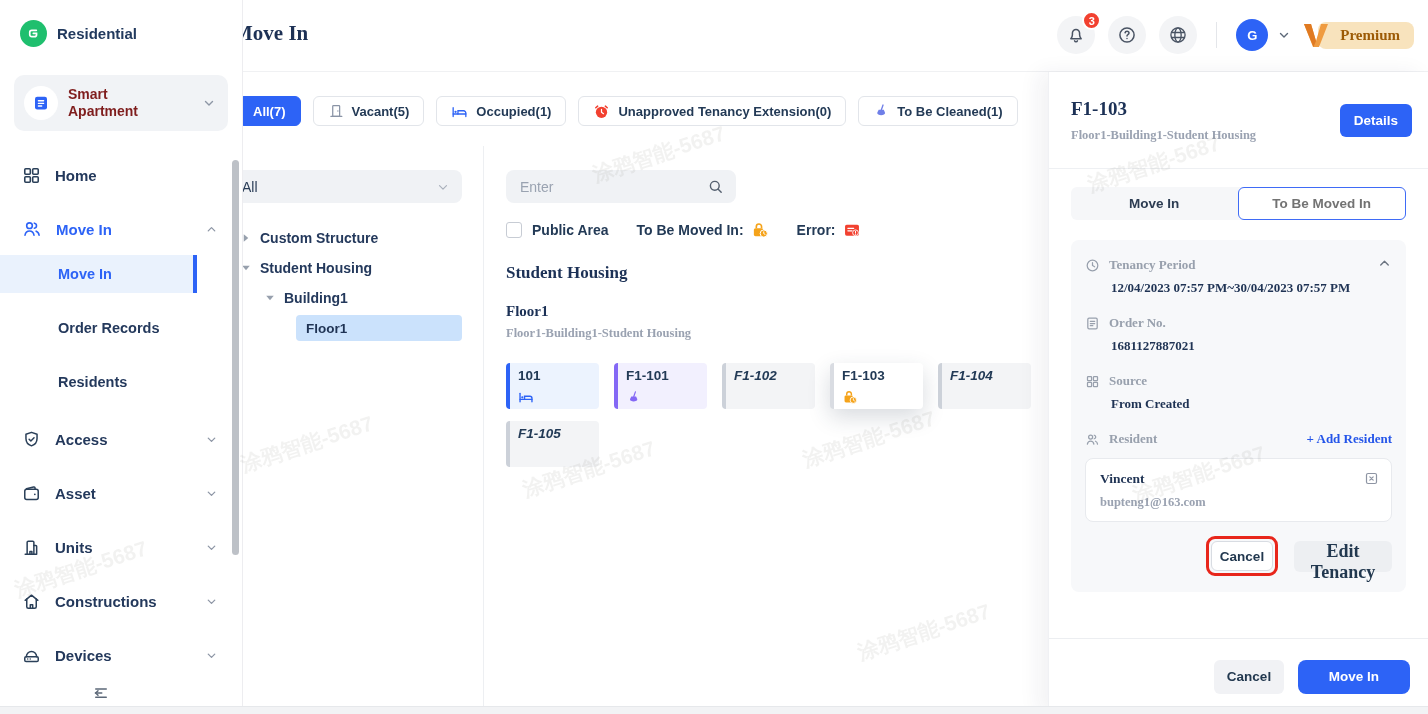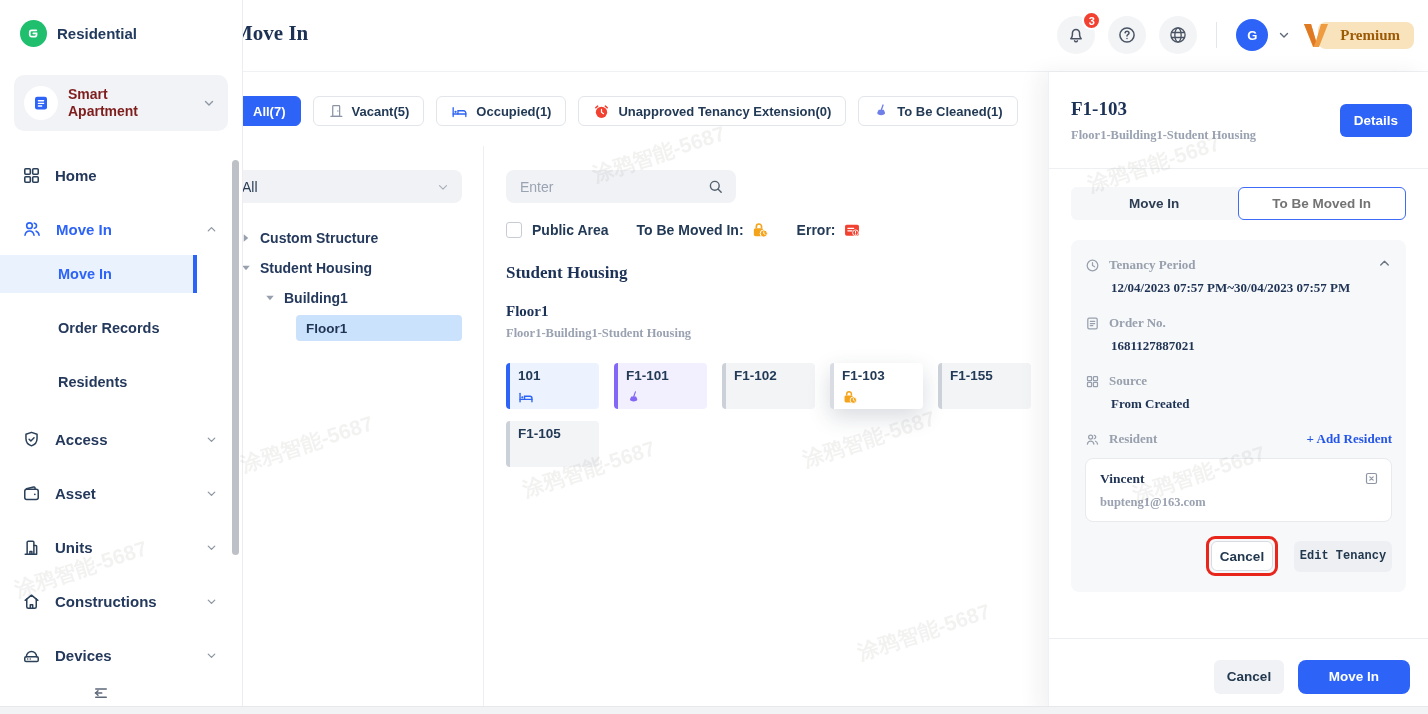--- a/index.html
+++ b/index.html
@@ -87,21 +87,21 @@
   .legend { display:flex; align-items:center; gap:7px; margin-left:28px; font-weight:700; color:#233a56; }
   .group-title { margin-top:24px; font-size:17px; font-weight:700; color:#1c3156; }
   .floor-title { margin-top:20px; font-size:15px; font-weight:700; color:#1c3156; }
   .floor-sub { margin-top:6px; font-size:12.5px; font-weight:700; color:#9aa2b1; }
   .tiles { margin-top:22px; display:flex; flex-wrap:wrap; gap:12px 15px; width:565px; }
   .tile { width:93px; height:46px; border-radius:4px; border-left:4px solid; padding:5px 8px;
           font-size:13.5px; font-weight:600; color:#223a56; position:relative; cursor:pointer; }
   .tile .ticon { position:absolute; left:8px; bottom:4px; }
   .tile.occupied { border-color:#2d63f6; background:#ecf3fe; }
   .tile.to_be_cleaned { border-color:#8468f5; background:#f2f0fe; }
-  .tile.vacant { border-color:#ccd1d9; background:#f3f4f6; }
+  .tile.vacant { border-color:#ccd1d9; background:#f3f4f6;font-style:italic; }
   .tile.to_be_moved_in { border-color:#d9dce2; background:#fff; box-shadow:0 8px 22px rgba(40,55,80,.18); }
 
   
   #panel { position:absolute; left:1048px; top:72px; width:380px; height:642px; background:#fff;
            border-left:1px solid #f0f1f4; box-shadow:-10px 0 20px rgba(30,40,60,.06); z-index:20; }
   .p-head { position:relative; padding:26px 22px 0; }
   .p-title { font-size:19px; font-weight:700; color:#1c3156; }
   .p-sub { margin-top:8px; font-size:12.5px; font-weight:700; color:#9aa2b1; }
   .details-btn { position:absolute; right:16px; top:32px; width:72px; height:33px; background:#2d63f6;
                  color:#fff; border:none; border-radius:6px; font-size:13.5px; font-weight:700;
@@ -120,21 +120,21 @@
   .res-card { margin-top:10px; background:#fff; border:1px solid #e8eaee; border-radius:8px;
               height:64px; padding:12px 14px; position:relative; }
   .res-name { font-size:13.5px; font-weight:700; color:#1f3354; }
   .res-mail { margin-top:8px; font-size:12.5px; font-weight:700; color:#9aa2b1; }
   .res-rm { position:absolute; right:12px; top:12px; color:#8d94a3; cursor:pointer; }
   .actions { margin-top:14px; display:flex; justify-content:flex-end; align-items:center; gap:16px; }
   .red-ring { border:3px solid #e8261b; border-radius:9px; padding:2px; }
   .btn-cancel-sm { width:62px; height:30px; background:#fff; border:1px solid #d8dce2; border-radius:6px;
                    font-size:13.5px; font-weight:700; color:#22384f; font-family:inherit; cursor:pointer; }
   .btn-edit { width:98px; height:31px; background:#edeff2; border:none; border-radius:6px;
-              font-size:12px; font-weight:700; color:#22384f; font-family:Liberation Mono, monospace; cursor:pointer; }
+              font-size:18px; font-weight:700; color:#22384f; font-family:Liberation Serif, serif; cursor:pointer; }
   .p-footer { position:absolute; left:0; right:0; bottom:0; height:76px; border-top:1px solid #eceef1;
               display:flex; align-items:center; justify-content:flex-end; gap:14px; padding-right:18px; background:#fff; }
   .f-cancel { width:70px; height:34px; background:#f1f2f5; border:none; border-radius:6px;
               font-size:13.5px; font-weight:700; color:#22384f; font-family:inherit; cursor:pointer; }
   .f-move { width:112px; height:34px; background:#2d63f6; border:none; border-radius:8px;
             font-size:13.5px; font-weight:700; color:#fff; font-family:inherit; cursor:pointer; }
 
   
   #bottombar { position:absolute; left:0; bottom:0; width:1428px; height:8px; background:#f2f3f5;
                border-top:1px solid #e6e8eb; z-index:50; cursor:pointer; }
@@ -447,21 +447,21 @@
         <div class="tile to_be_moved_in">
           <span>F1-103</span>
           <svg class="ticon" width="16" height="16" viewBox="0 0 22 22">
               <rect x="3.5" y="8.8" width="11.5" height="9.7" rx="2" fill="#f5a31a"></rect>
               <path d="M6.5 8.8V6.9a3.2 3.2 0 0 1 6.4 0v1.9" stroke="#f5a31a" stroke-width="2" fill="none"></path>
               <circle cx="15.6" cy="15.3" r="4.4" fill="#f5a31a" stroke="#fff" stroke-width="1.2"></circle>
               <path d="M15.6 13.2v2.2l1.6 1" stroke="#fff" stroke-width="1.2" fill="none" stroke-linecap="round"></path>
             </svg>
         </div>
         <div class="tile vacant">
-          <span>F1-155</span>
+          <span>F1-104</span>
         </div>
         <div class="tile vacant">
           <span>F1-105</span>
         </div>
       </div>
     </div>
   </div>
 </main>
 
 <section id="panel">

